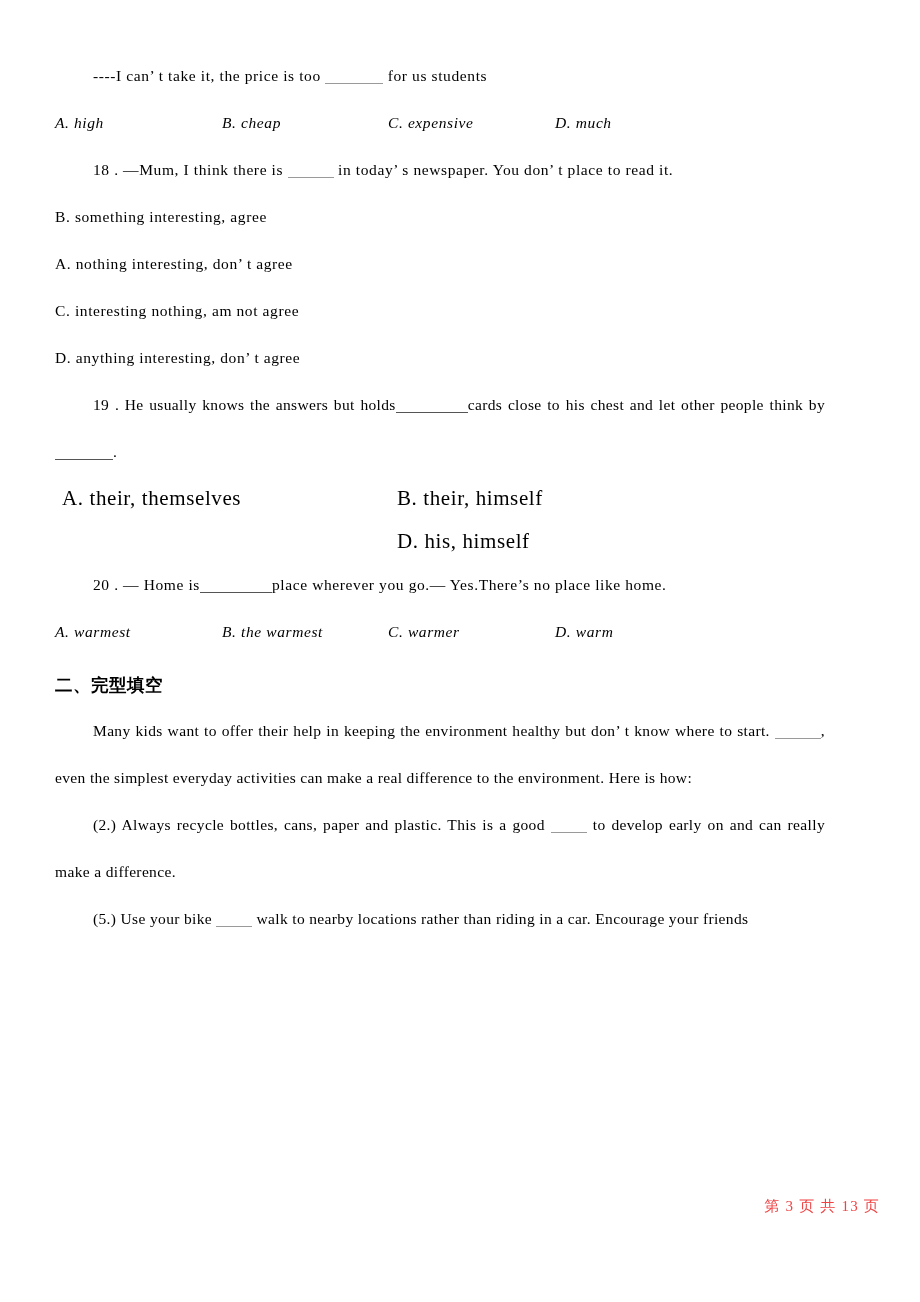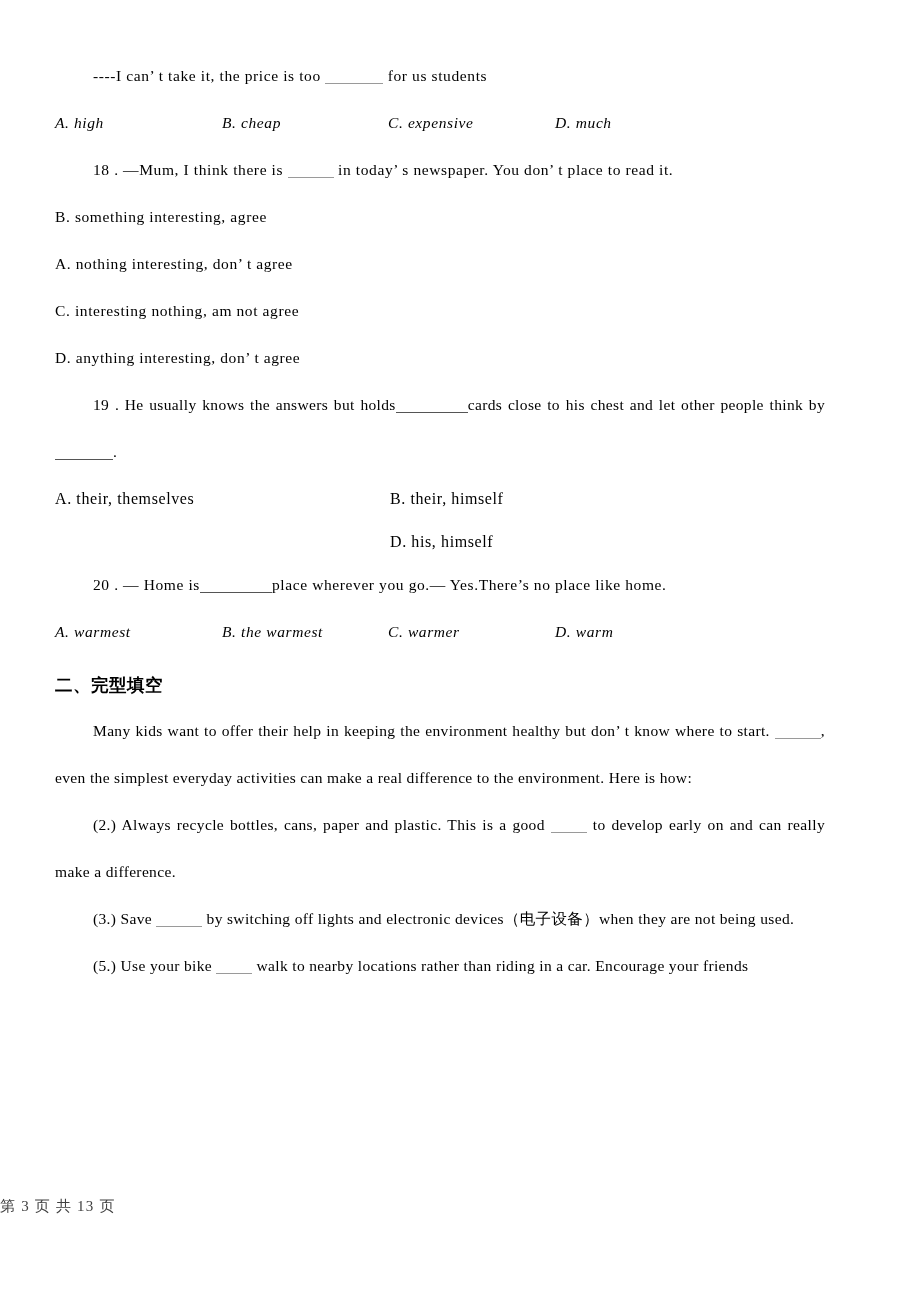--- a/index.html
+++ b/index.html
@@ -52,26 +52,27 @@
   .opt-row-4 > .opt {
     position: absolute;
     top: 0;
   }
   .opt-c0 { left: 0px; }
   .opt-c1 { left: 167px; }
   .opt-c2 { left: 333px; }
   .opt-c3 { left: 500px; }
 
   .opt-row-2 {
-    font-size: 16px;
+    font-size: 21px;
     line-height: 47px;
     letter-spacing: 0.6px;
     white-space: nowrap;
     position: relative;
     height: 43px;
+    margin-left: 7px;
   }
   .opt-row-2 > .opt {
     position: absolute;
     top: 0;
   }
   .opt-h0 { left: 0px; }
   .opt-h1 { left: 335px; }
 
   
   .section-heading {
@@ -101,24 +102,24 @@
   }
   .bt-md { width: 58px; }
   .bt-lg { width: 72px; }
 
   
   .footer {
     position: absolute;
     left: 0;
     right: 0;
     bottom: 86px;
-    text-align: left;
+    text-align: right;
     font-size: 15px;
     letter-spacing: 1.2px;
-    color: #404040;
+    color: #ef4444;
   }
 </style>
 </head>
 <body>
 
 <div class="page">
 
   <div style="height:52px"></div>
 
   <div class="line indent">
@@ -169,23 +170,20 @@
 
   <div class="para indent">
     <span>Many kids want to offer their help in keeping the environment healthy but don’ t know where to start. </span><span class="blank blank-md"></span><span>, even the simplest everyday activities can make a real difference to the environment. Here is how:</span>
   </div>
 
 
   <div class="para indent">
     <span>(2.) Always recycle bottles, cans, paper and plastic. This is a good </span><span class="blank blank-sm"></span><span> to develop early on and can really make a difference.</span>
   </div>
 
-  <div class="para indent">
-    <span>(3.) Save </span><span class="blank blank-md"></span><span> by switching off lights and electronic devices（电子设备）when they are not being used.</span>
-  </div>
 
 
   <div class="para indent">
     <span>(5.) Use your bike </span><span class="blank blank-sm"></span><span> walk to nearby locations rather than riding in a car. Encourage your friends</span>
   </div>
 
   <div class="footer">第 3 页 共 13 页</div>
 
 </div>
 

